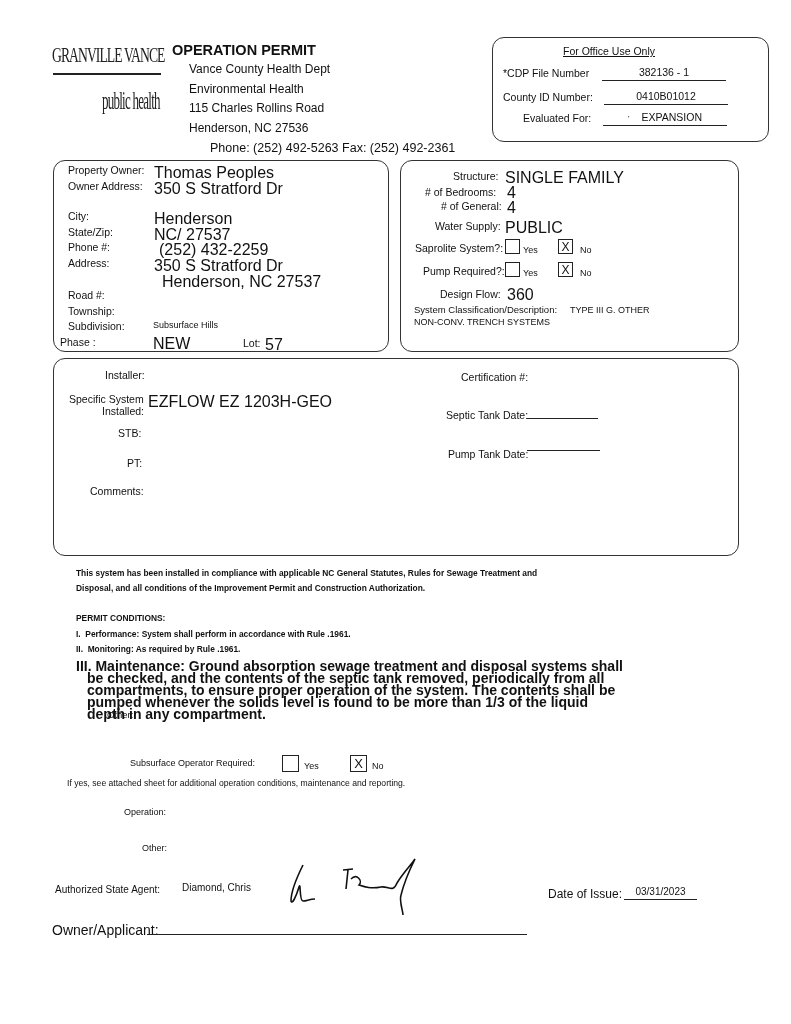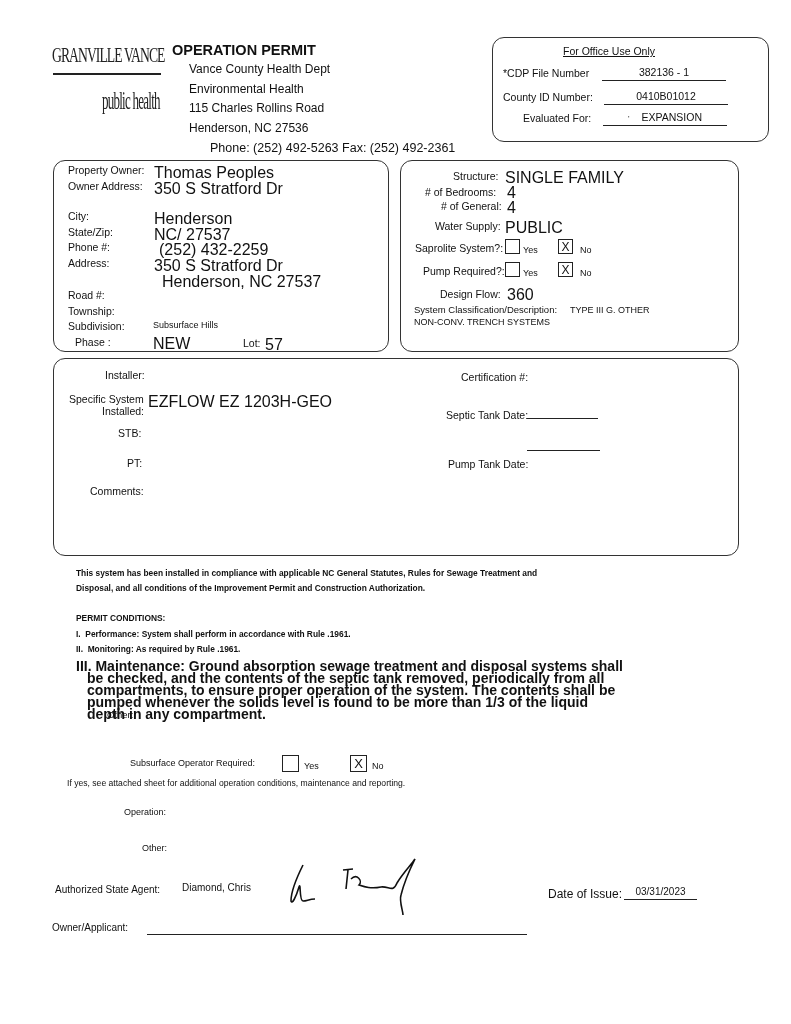--- a/index.html
+++ b/index.html
@@ -87,21 +87,21 @@
 <div class="abs val" style="left:154px; top:226px">NC/ 27537</div>
 <div class="abs lbl" style="left:68px; top:241px">Phone #:</div>
 <div class="abs val" style="left:159px; top:241px">(252) 432-2259</div>
 <div class="abs lbl" style="left:68px; top:257px">Address:</div>
 <div class="abs val" style="left:154px; top:257px">350 S Stratford Dr</div>
 <div class="abs val" style="left:162px; top:273px">Henderson, NC 27537</div>
 <div class="abs lbl" style="left:68px; top:289px">Road #:</div>
 <div class="abs lbl" style="left:68px; top:305px">Township:</div>
 <div class="abs lbl" style="left:68px; top:320px">Subdivision:</div>
 <div class="abs val small" style="left:153px; top:320px">Subsurface Hills</div>
-<div class="abs lbl" style="left:75px; top:336px">Phase :</div>
+<div class="abs lbl" style="left:60px; top:336px">Phase :</div>
 <div class="abs val" style="left:153px; top:335px">NEW</div>
 <div class="abs lbl" style="left:243px; top:337px">Lot:</div>
 <div class="abs val" style="left:265px; top:336px">57</div>
 
 <div class="abs panel" style="left:400px; top:160px; width:337px; height:190px"></div>
 <div class="abs lbl" style="left:453px; top:170px">Structure:</div>
 <div class="abs val" style="left:505px; top:169px">SINGLE FAMILY</div>
 <div class="abs lbl" style="left:425px; top:186px"># of Bedrooms:</div>
 <div class="abs val" style="left:507px; top:184px">4</div>
 <div class="abs lbl" style="left:441px; top:200px"># of General:</div>
@@ -129,21 +129,21 @@
 
 <div class="abs panel" style="left:53px; top:358px; width:684px; height:196px"></div>
 <div class="abs lbl" style="left:105px; top:369px">Installer:</div>
 <div class="abs lbl" style="left:461px; top:371px">Certification #:</div>
 <div class="abs lbl" style="left:69px; top:393px">Specific System</div>
 <div class="abs lbl" style="left:102px; top:405px">Installed:</div>
 <div class="abs val" style="left:148px; top:393px">EZFLOW EZ 1203H-GEO</div>
 <div class="abs lbl" style="left:446px; top:409px">Septic Tank Date:</div>
 <div class="abs blank-line" style="left:527px; top:418px; width:71px"></div>
 <div class="abs lbl" style="left:118px; top:427px">STB:</div>
-<div class="abs lbl" style="left:448px; top:458px">Pump Tank Date:</div>
+<div class="abs lbl" style="left:448px; top:448px">Pump Tank Date:</div>
 <div class="abs blank-line" style="left:527px; top:450px; width:73px"></div>
 <div class="abs lbl" style="left:127px; top:457px">PT:</div>
 <div class="abs lbl" style="left:90px; top:485px">Comments:</div>
 
 <div class="abs para" style="left:76px; top:566px">This system has been installed in compliance with applicable NC General Statutes, Rules for Sewage Treatment and</div>
 <div class="abs para" style="left:76px; top:581px">Disposal, and all conditions of the Improvement Permit and Construction Authorization.</div>
 
 <div class="abs para" style="left:76px; top:611px">PERMIT CONDITIONS:</div>
 <div class="abs para" style="left:76px; top:627px">
   <span>I.</span>&nbsp; <span>Performance: System shall perform in accordance with Rule .1961.</span>
@@ -166,14 +166,14 @@
 <div class="abs" style="left:142px; top:843px; font-size:9px">Other:</div>
 
 <div class="abs lbl" style="left:55px; top:884px; font-size:10px">Authorized State Agent:</div>
 <div class="abs val" style="left:182px; top:882px; font-size:10px">Diamond, Chris</div>
 <svg class="abs signature" width="150" height="60" viewBox="0 0 150 60">
   <path d="M18 8 C 12 20, 6 36, 6 44 C 7 48, 11 40, 14 30 C 16 24, 14 44, 18 44 C 22 44, 24 42, 30 42" fill="none" stroke="#111" stroke-width="1.6"></path>
   <path d="M58 13 L 68 12 M 63 13 L 61 32 M 66 22 C 72 16, 78 24, 74 28 C 80 30, 86 32, 96 30 C 104 29, 108 36, 112 26 C 118 16, 126 8, 130 2 C 124 14, 118 30, 116 38 C 114 44, 118 54, 118 58" fill="none" stroke="#111" stroke-width="1.6"></path>
 </svg>
 <div class="abs lbl" style="left:548px; top:887px; font-size:12px">Date of Issue:</div>
 <div class="abs val blank-line" style="left:624px; top:886px; width:73px; text-align:center; font-size:10px; padding-bottom:2px">03/31/2023</div>
-<div class="abs lbl" style="left:52px; top:922px; font-size:10px">Owner/Applicant:</div>
+<div class="abs lbl" style="left:52px; top:922px; font-size:14px">Owner/Applicant:</div>
 <div class="abs blank-line" style="left:147px; top:934px; width:380px"></div>
 
 </body></html>

